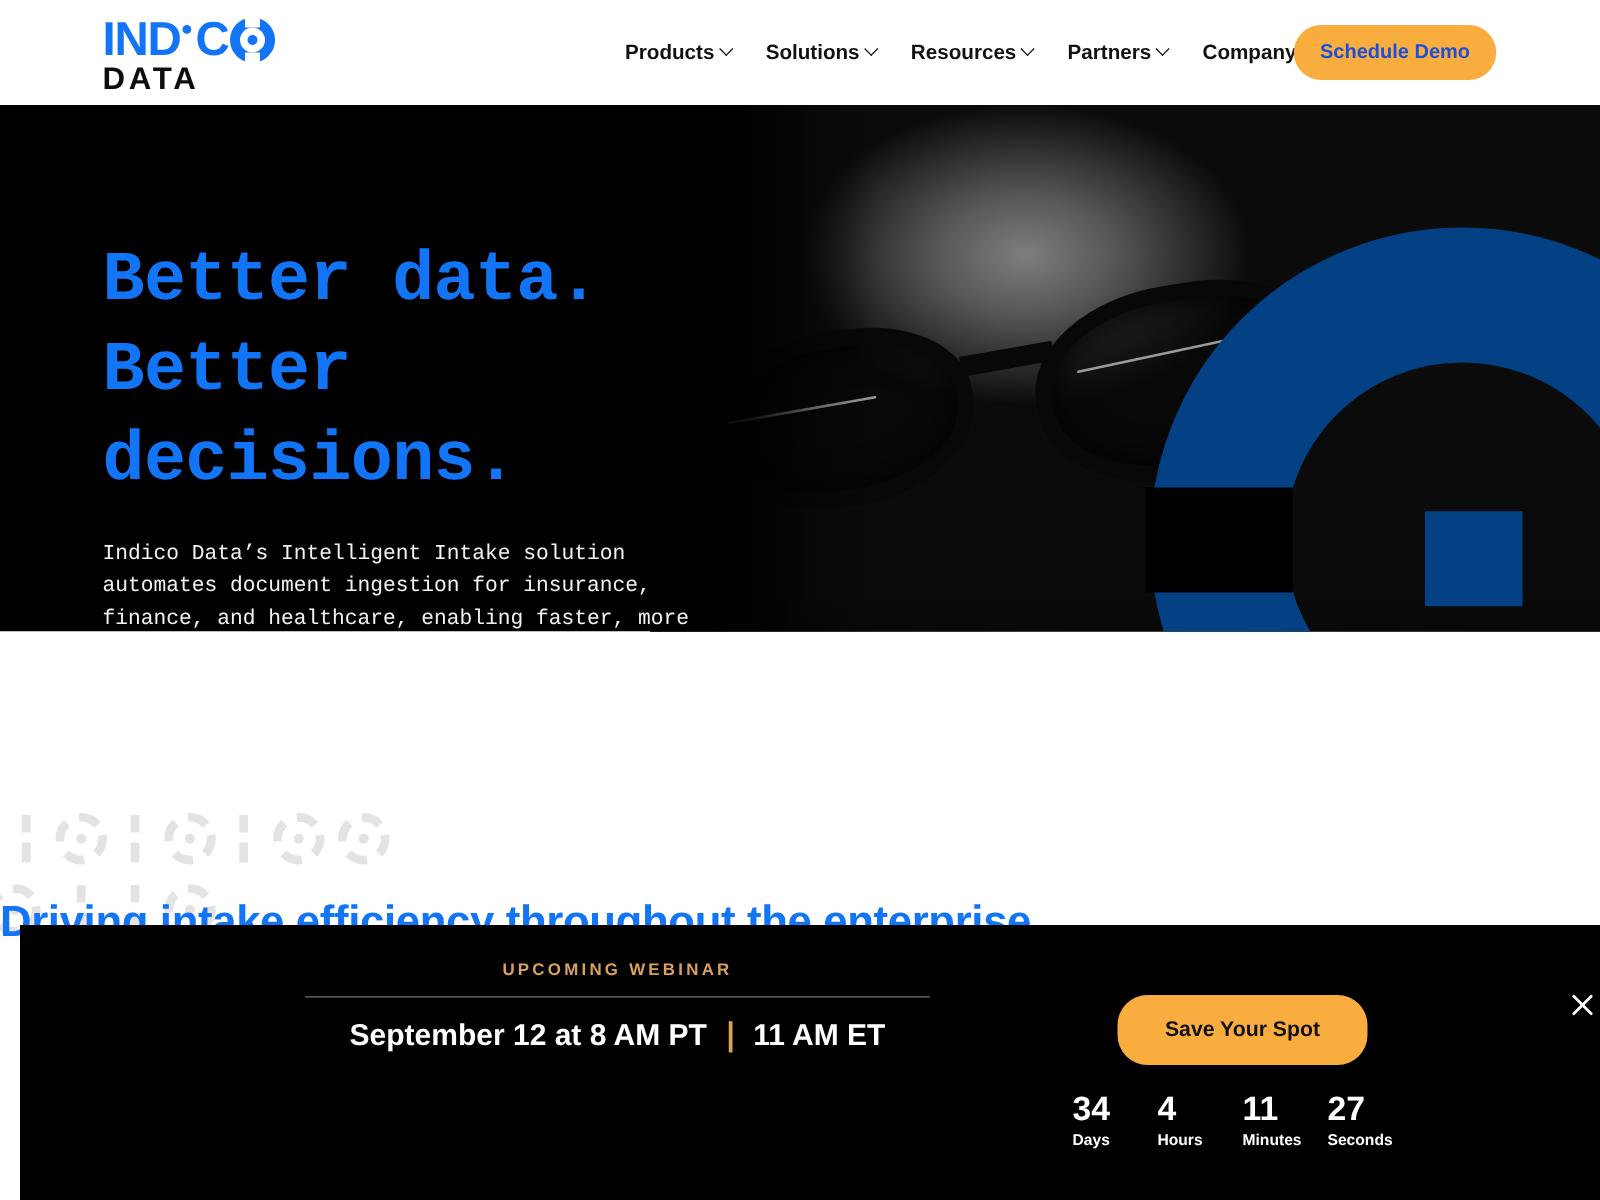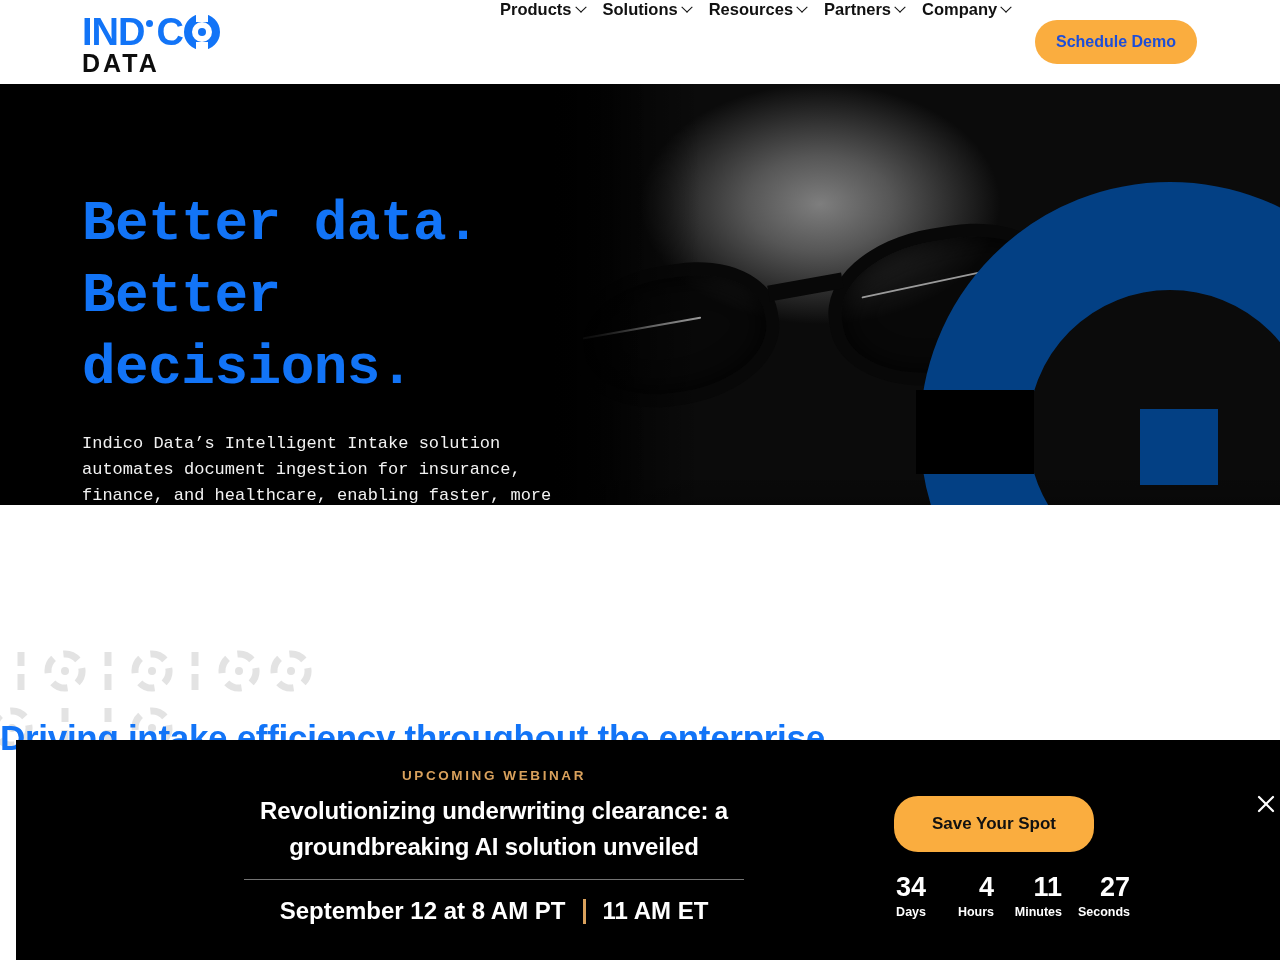--- a/index.html
+++ b/index.html
@@ -64,21 +64,21 @@
   .logo-sub {
     font-size: 25px; font-weight: 800;
     color: #0d0d0d; letter-spacing: 3px;
     text-align: left;
     margin-top: -2px; padding-right: 2px;
   }
 
   .nav {
     position: absolute; left: 500px; top: 0;
     height: 84px;
-    display: flex; align-items: flex-start; gap: 18px;
+    display: flex; align-items: center; gap: 28px;
   }
   .nav-item {
     display: flex; align-items: center; gap: 5px;
     font-size: 16.5px; font-weight: 700; color: #111111;
     cursor: pointer; white-space: nowrap;
   }
   .chev {
     display: inline-block;
     width: 8px; height: 8px;
     border-right: 1.8px solid #111;
@@ -287,21 +287,21 @@
     background: #faad3f;
     border-radius: 24px;
     display: flex; align-items: center; justify-content: center;
     font-size: 17px; font-weight: 700; color: #111111;
     cursor: pointer;
   }
   .countdown {
     margin-top: 20px;
     display: flex; justify-content: center; gap: 0;
   }
-  .cd-cell { width: 68px; text-align: right; }
+  .cd-cell { width: 68px; text-align: left; }
   .cd-num {
     font-size: 27px; font-weight: 700; color: #ffffff; line-height: 30px;
   }
   .cd-lbl {
     margin-top: 3px;
     font-size: 12.5px; font-weight: 700; color: #ffffff;
   }
   .banner-close {
     position: absolute; right: 16px; top: 50px;
     width: 28px; height: 28px;
@@ -419,21 +419,20 @@
         <circle cx="166" cy="84" r="4"></circle>
     </g>
   </svg>
   <div class="sec-title">Driving intake efficiency throughout the enterprise</div>
 </div>
 
 <div class="banner">
 
   <div class="banner-center">
     <div class="banner-kicker">UPCOMING WEBINAR</div>
-    <div class="banner-title">Revolutionizing underwriting clearance: a groundbreaking AI solution unveiled</div>
     <div class="banner-rule"></div>
     <div class="banner-date">
       <span>September 12 at 8 AM PT</span>
       <span class="date-sep"></span>
       <span>11 AM ET</span>
     </div>
   </div>
 
   <div class="banner-right">
     <div class="spot-btn">Save Your Spot</div>

